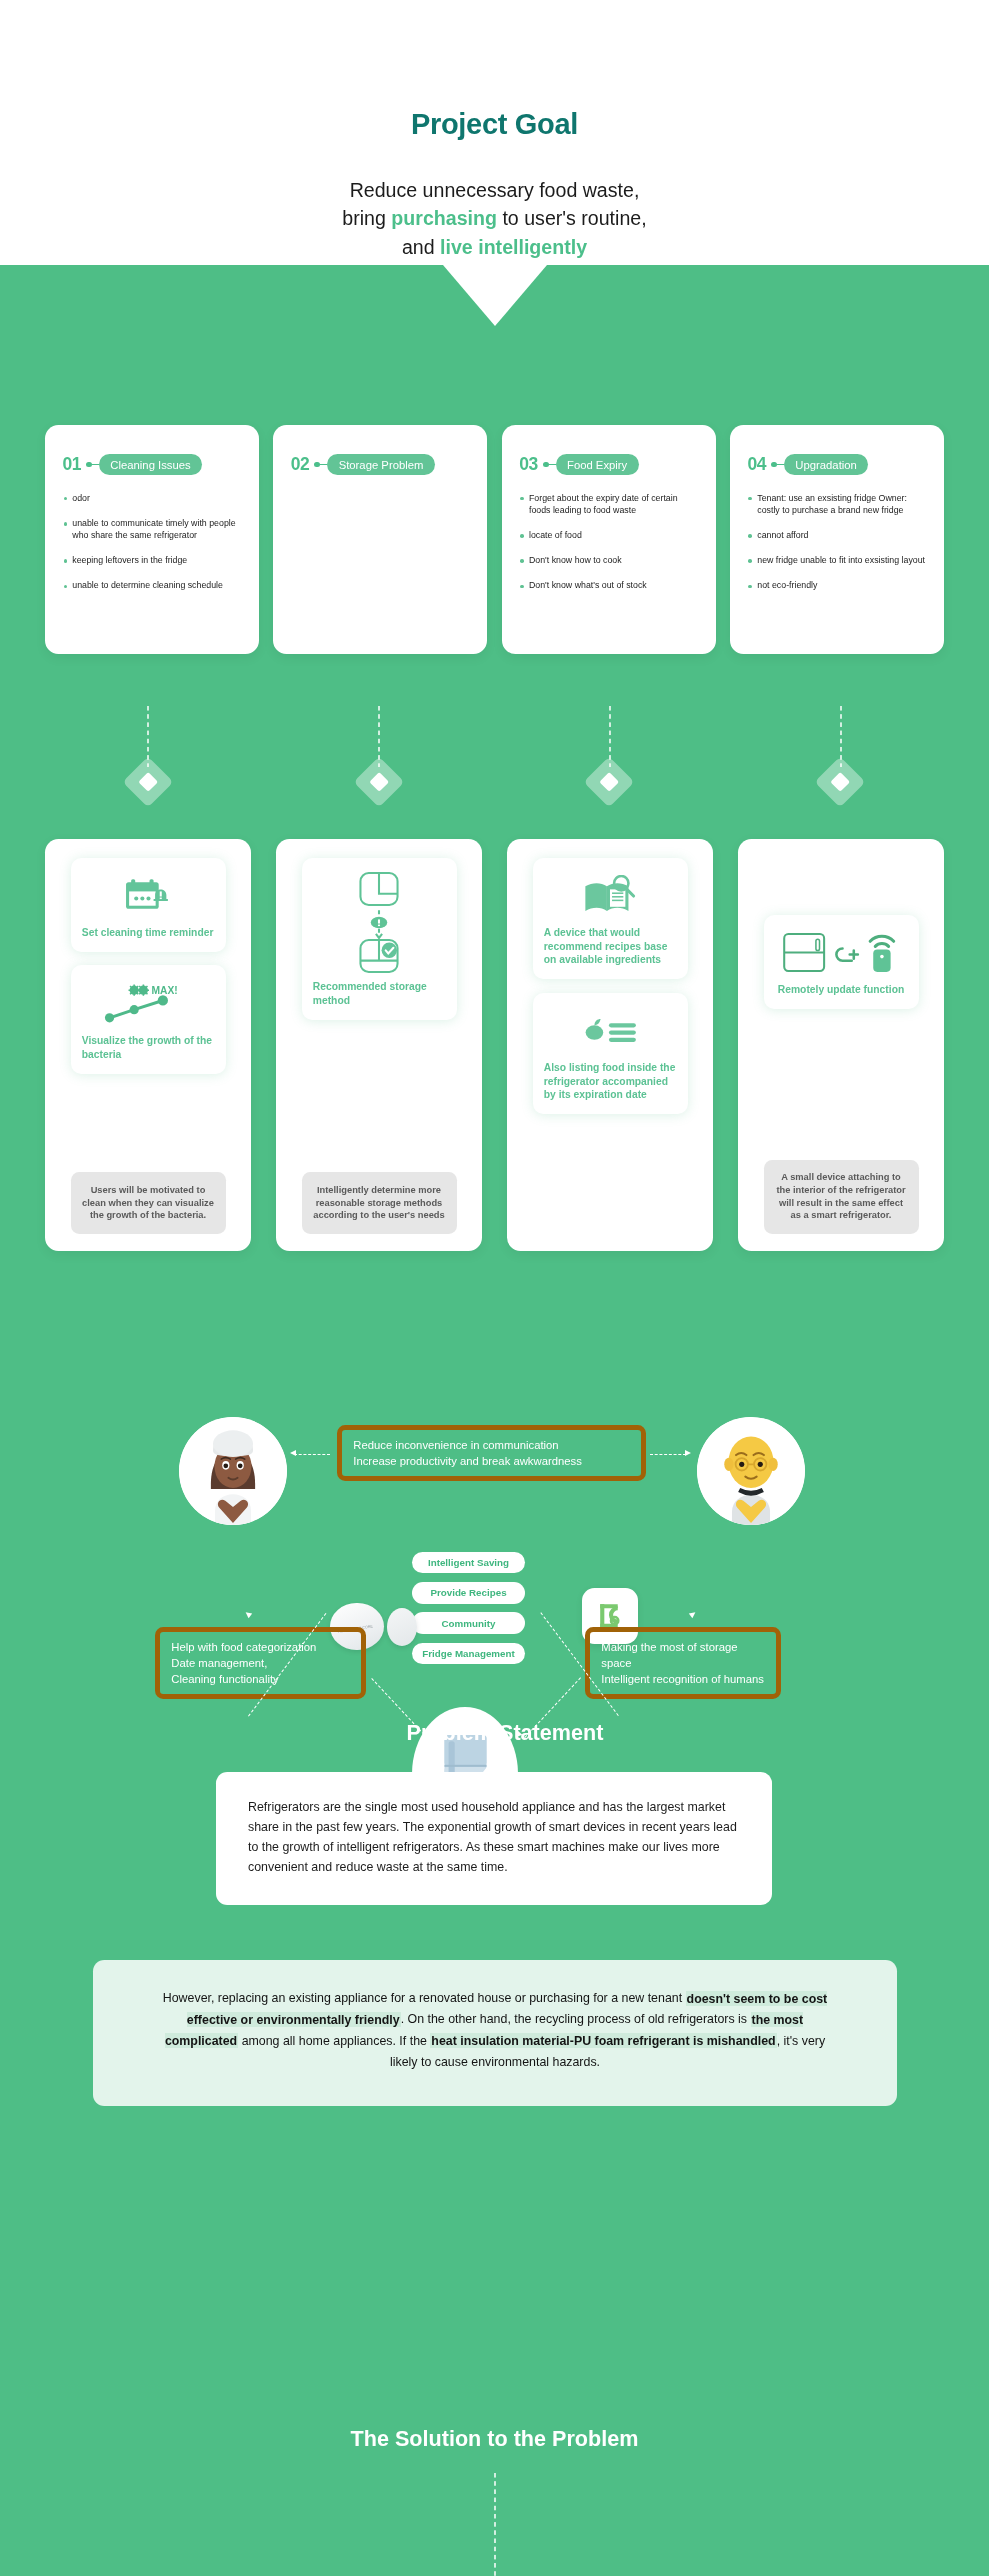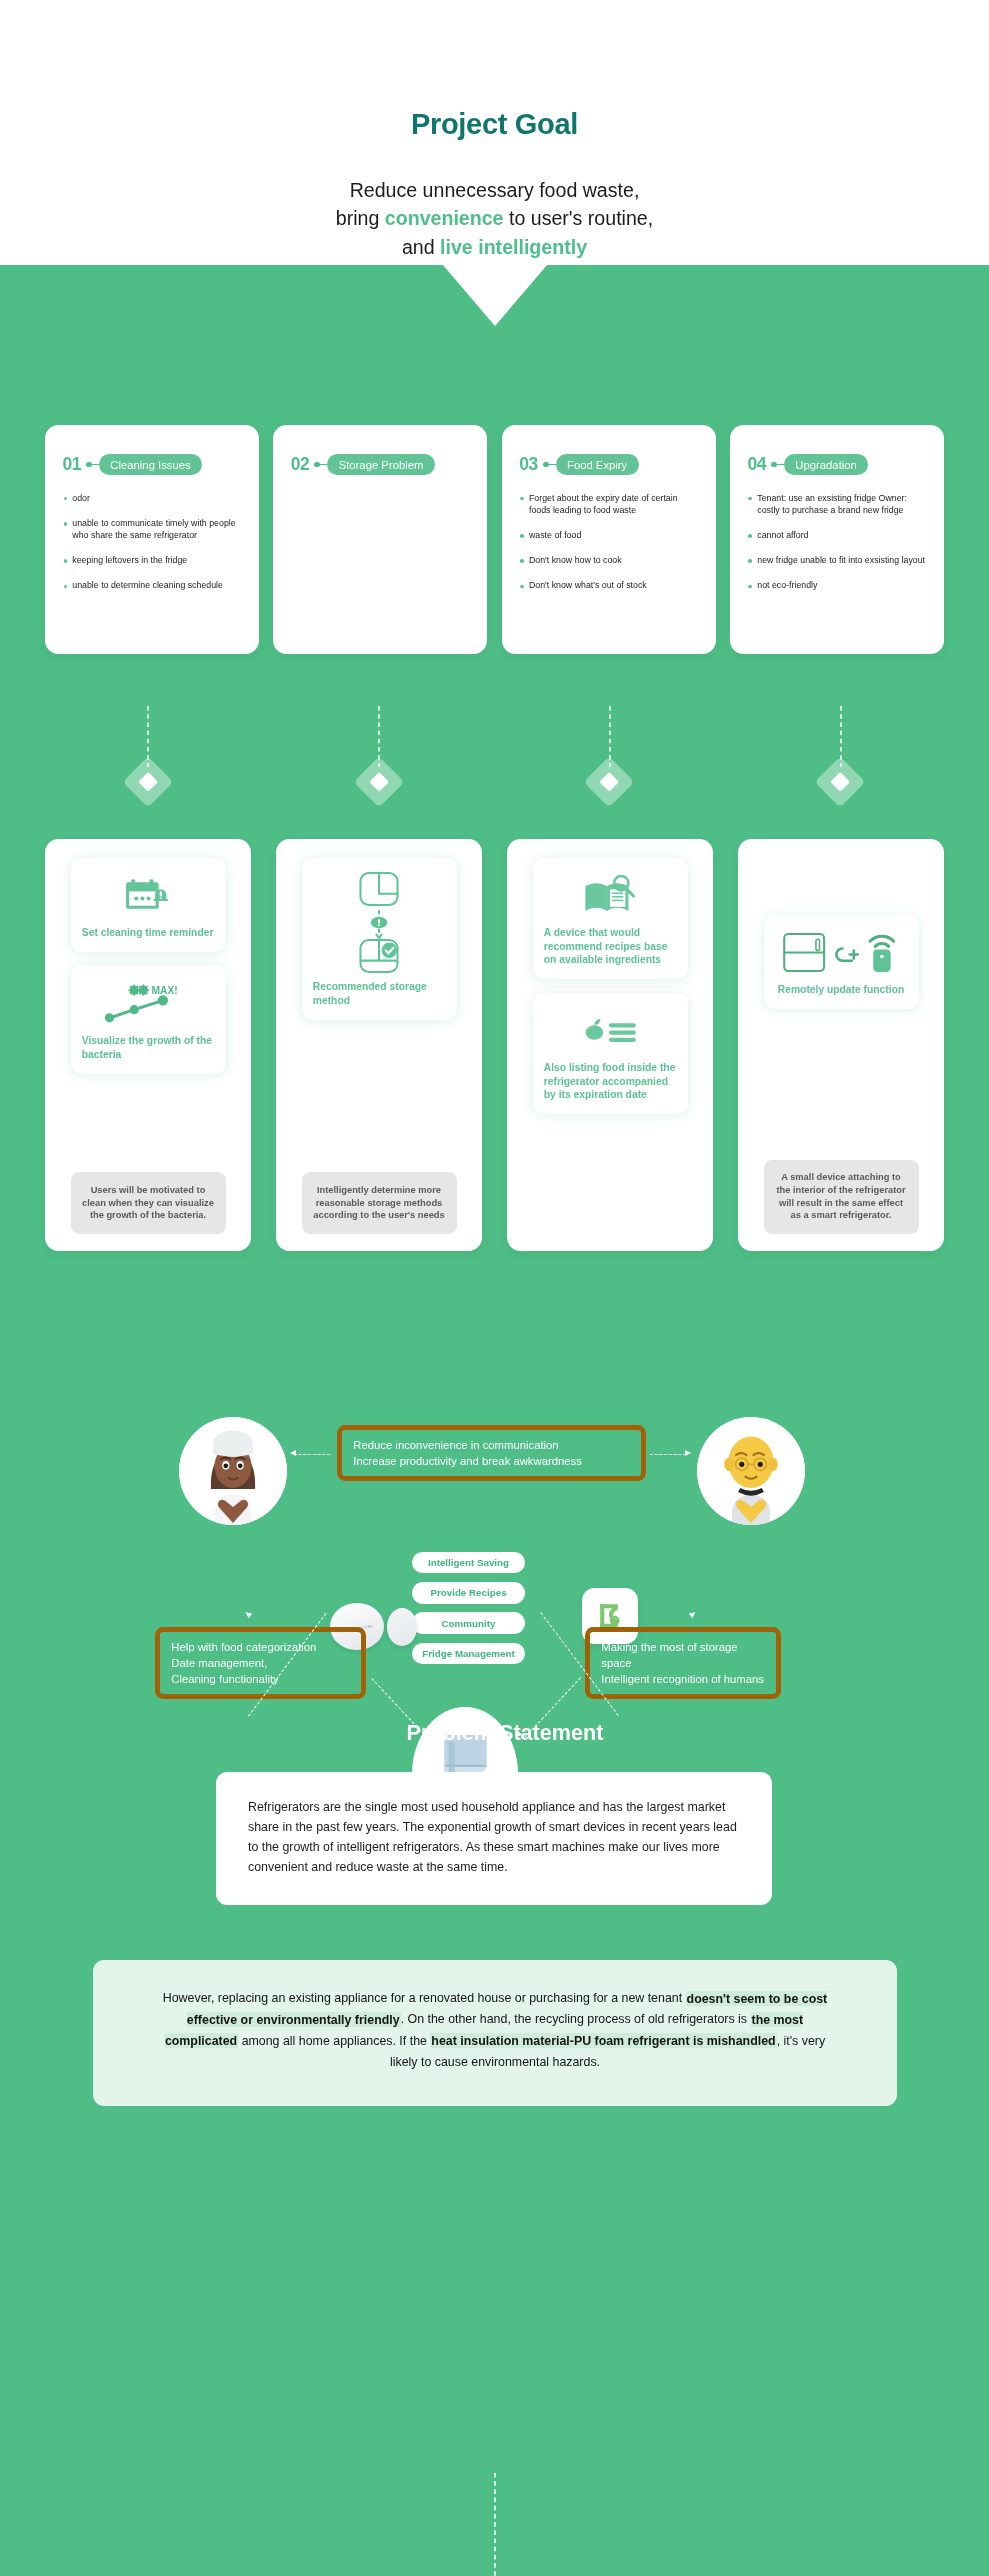--- a/index.html
+++ b/index.html
@@ -376,21 +376,21 @@
     background-repeat: repeat-y;
   }
 </style>
 </head>
 <body>
 
 <div class="hero">
   <div class="hero-title">Project Goal</div>
   <div class="hero-sub">
     <span>Reduce unnecessary food waste,</span><br>
-    <span>bring </span><span class="accent">convenience</span><span> to user's routine,</span><br>
+    <span>bring </span><span class="accent">purchasing</span><span> to user's routine,</span><br>
     <span>and </span><span class="accent">live intelligently</span>
   </div>
 </div>
 
 <div class="green-body">
 
   <div class="notch-tri"></div>
 
   <div class="prob-row">
 
@@ -420,21 +420,21 @@
 
     <div class="prob-card">
       <div class="prob-head">
         <span class="prob-num">03</span>
         <span class="prob-dot"></span>
         <span class="prob-line"></span>
         <span class="prob-pill">Food Expiry</span>
       </div>
       <ul class="prob-list">
         <li>Forget about the expiry date of certain foods leading to food waste</li>
-        <li>waste of food</li>
+        <li>locate of food</li>
         <li>Don't know how to cook</li>
         <li>Don't know what's out of stock</li>
       </ul>
     </div>
 
     <div class="prob-card">
       <div class="prob-head">
         <span class="prob-num">04</span>
         <span class="prob-dot"></span>
         <span class="prob-line"></span>
@@ -692,17 +692,18 @@
   <div class="section-title ps-title" style="top:1455px;">Problem Statement</div>
 
   <div class="white-card" style="top:1507px;">
     <span>Refrigerators are the single most used household appliance and has the largest market share in the past few years. The exponential growth of smart devices in recent years lead to the growth of intelligent refrigerators. As these smart machines make our lives more convenient and reduce waste at the same time.</span>
   </div>
 
   <div class="mint-card" style="top:1695px;">
     <span>However, replacing an existing appliance for a renovated house or purchasing for a new tenant </span><b class="hl">doesn't seem to be cost effective or environmentally friendly</b><span>. On the other hand, the recycling process of old refrigerators is </span><b class="hl">the most complicated</b><span> among all home appliances. If the </span><b class="hl">heat insulation material-PU foam refrigerant is mishandled</b><span>, it's very likely to cause environmental hazards.</span>
   </div>
 
+  <div class="section-title" style="top:2161px;">The Solution to the Problem</div>
 
   <div class="sol-connector" style="left:494px; top:2208px; height:139px;"></div>
 
 </div>
 
 
 </body></html>

